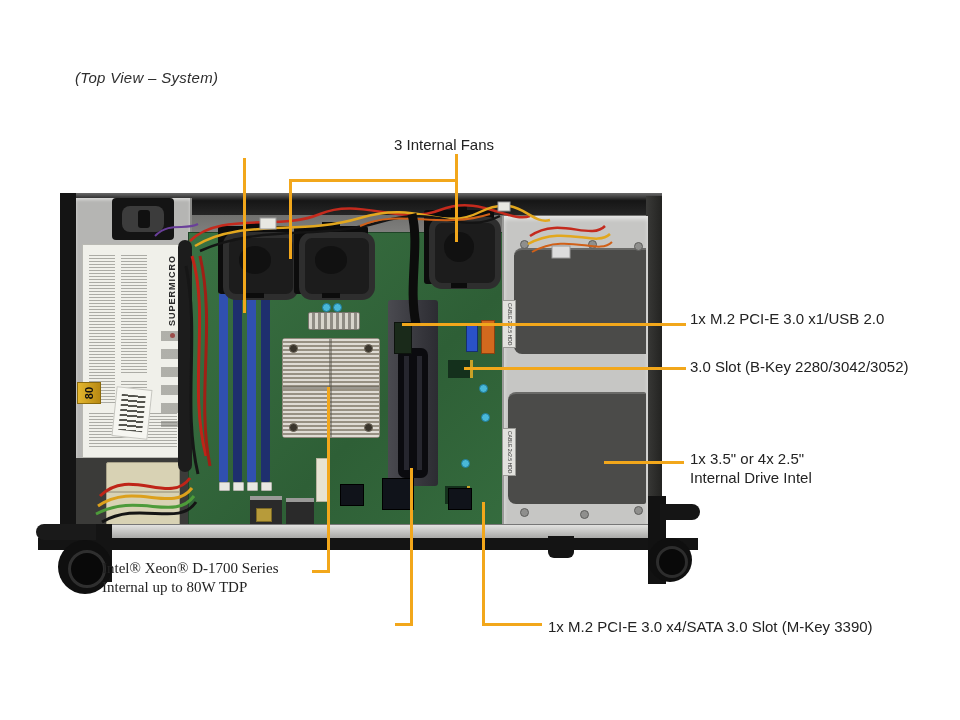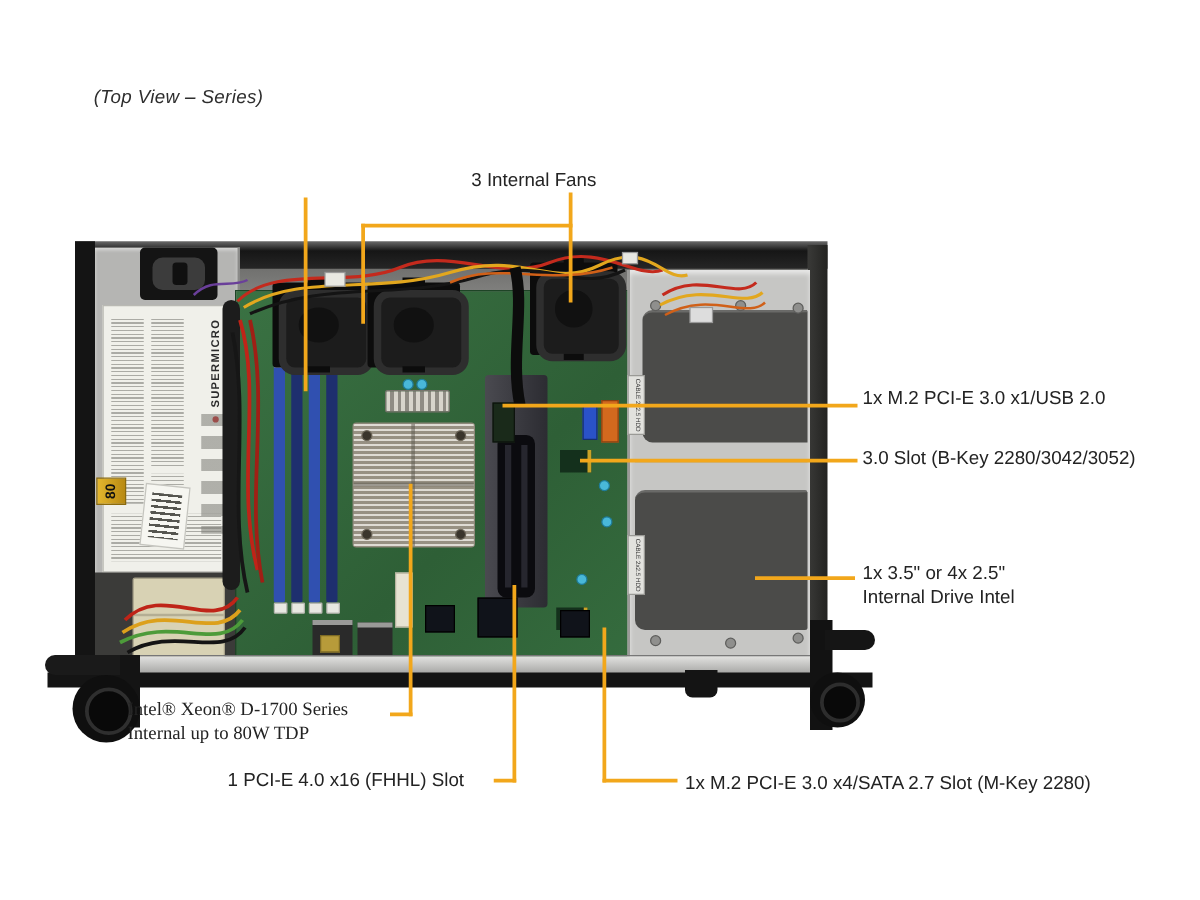--- a/index.html
+++ b/index.html
@@ -28,21 +28,21 @@
   .cl-bays-h{left:604px;top:461px;width:80px;height:3px;}
   .cl-cpu-v{left:327px;top:387px;width:3px;height:186px;}
   .cl-cpu-h{left:312px;top:570px;width:18px;height:3px;}
   .cl-pcie-v{left:410px;top:468px;width:3px;height:158px;}
   .cl-pcie-h{left:395px;top:623px;width:18px;height:3px;}
   .cl-mkey-v{left:482px;top:502px;width:3px;height:124px;}
   .cl-mkey-h{left:482px;top:623px;width:60px;height:3px;}
 
   
   .lbl-dimm{left:135px;top:136px;}
-  .lbl-fans{left:377px;top:135px;}
+  .lbl-fans{left:394px;top:135px;}
   .lbl-ekey{left:690px;top:309px;}
   .lbl-bkey{left:690px;top:357px;}
   .lbl-bays{left:690px;top:449px;}
   .lbl-cpu{left:102px;top:559px;font-family:Liberation Serif, serif;}
   .lbl-pcie{left:182px;top:615px;}
   .lbl-mkey{left:548px;top:617px;}
 
   
   .top-rail{left:60px;top:193px;width:602px;height:22px;
     background:linear-gradient(#6a6a6a,#161616 35%,#262626);}
@@ -157,21 +157,21 @@
   .fan .tab.t{top:-6%;} .fan .tab.b{bottom:-6%;}
   .fan1{left:218px;top:226px;width:74px;height:68px;}
   .fan2{left:294px;top:226px;width:74px;height:68px;}
   .fan3{left:424px;top:210px;width:70px;height:74px;}
 </style>
 </head>
 <body>
 
 <div class="stage">
 
-  <div class="title">(Top View – Series)</div>
+  <div class="title">(Top View – System)</div>
 
   <div>
 
     <div class="abs floor"></div>
     <div class="abs top-rail"></div>
     <div class="abs left-strip"></div>
     <div class="abs right-strip"></div>
 
     <div class="abs psu"></div>
     <div class="abs psu-vent"></div>
@@ -331,16 +331,15 @@
   <div class="lbl lbl-bays">
     <div>1x 3.5" or 4x 2.5"</div>
     <div>Internal Drive Intel</div>
   </div>
 
   <div class="lbl lbl-cpu">
     <div>Intel® Xeon® D-1700 Series</div>
     <div>Internal up to 80W TDP</div>
   </div>
 
-  <div class="lbl lbl-pcie">1 PCI-E 4.0 x16 (FHHL) Slot</div>
-  <div class="lbl lbl-mkey">1x M.2 PCI-E 3.0 x4/SATA 2.7 Slot (M-Key 2280)</div>
+  <div class="lbl lbl-mkey">1x M.2 PCI-E 3.0 x4/SATA 3.0 Slot (M-Key 3390)</div>
 
 </div>
 
 </body></html>

